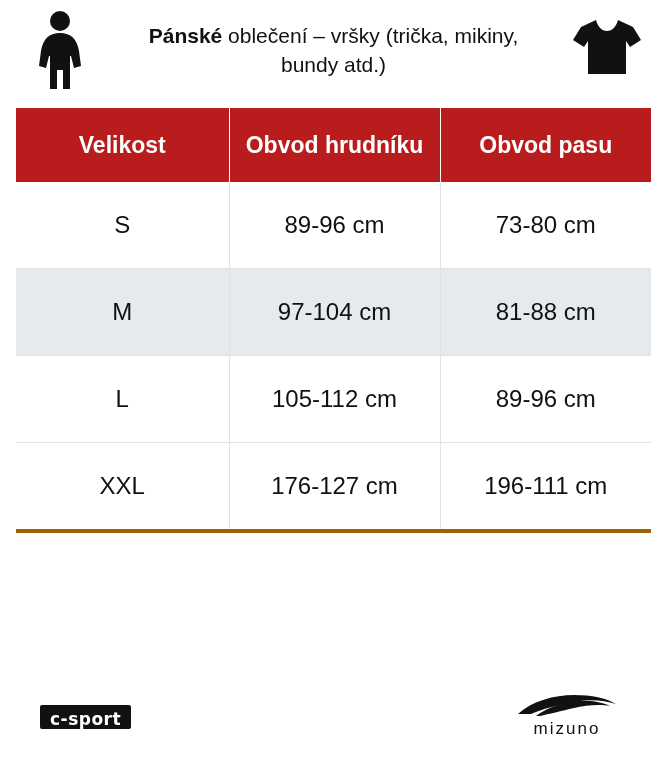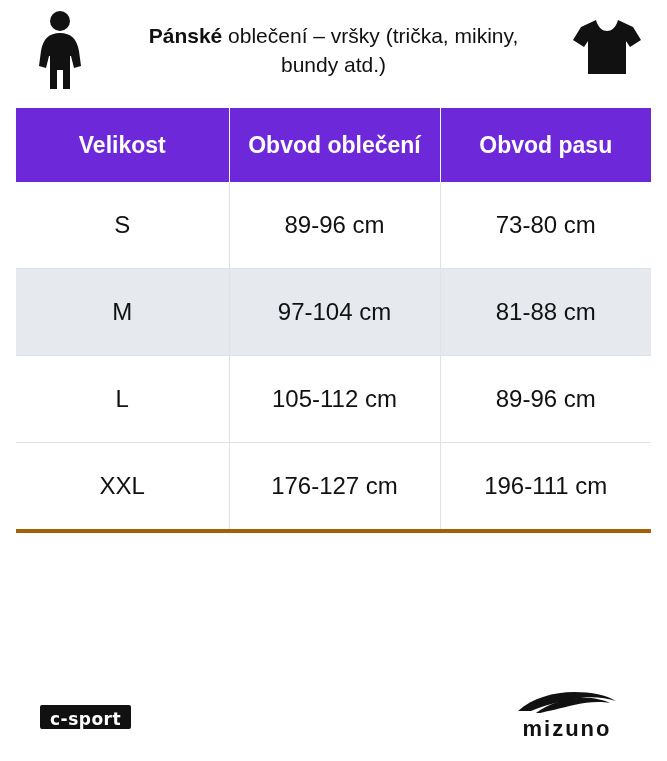--- a/index.html
+++ b/index.html
@@ -67,21 +67,21 @@
     margin: 8px 16px 0 16px;
   }
 
   table.size-table {
     width: 635px;
     border-collapse: collapse;
     table-layout: fixed;
   }
 
   table.size-table th {
-    background: #6d28d9;
+    background: #b91c1c;
     color: #ffffff;
     font-size: 23px;
     font-weight: bold;
     line-height: 30px;
     padding: 22px 6px;
     vertical-align: middle;
     text-align: center;
     border-right: 1px solid #ffffff;
   }
   table.size-table th:last-child {
@@ -141,22 +141,22 @@
     font-family: "DejaVu Sans", sans-serif;
   }
 
   .brand-mizuno {
     display: flex;
     flex-direction: column;
     align-items: center;
     width: 120px;
   }
   .brand-mizuno .wordmark {
-    font-size: 22px;
-    font-weight: bold;
+    font-size: 17px;
+    font-weight: normal;
     letter-spacing: 2px;
     color: #111111;
     margin-top: 2px;
   }
 </style>
 </head>
 <body>
 
 <div class="page">
 
@@ -184,21 +184,21 @@
   <div class="table-wrap">
     <table class="size-table">
       <colgroup>
           <col class="c1">
           <col class="c2">
           <col class="c3">
         </colgroup>
       <thead>
         <tr>
           <th>Velikost</th>
-          <th>Obvod oblečení</th>
+          <th>Obvod hrudníku</th>
           <th>Obvod pasu</th>
         </tr>
       </thead>
       <tbody>
         <tr class="odd">
           <td>S</td>
           <td>89-96 cm</td>
           <td>73-80 cm</td>
         </tr>
         <tr class="even">

